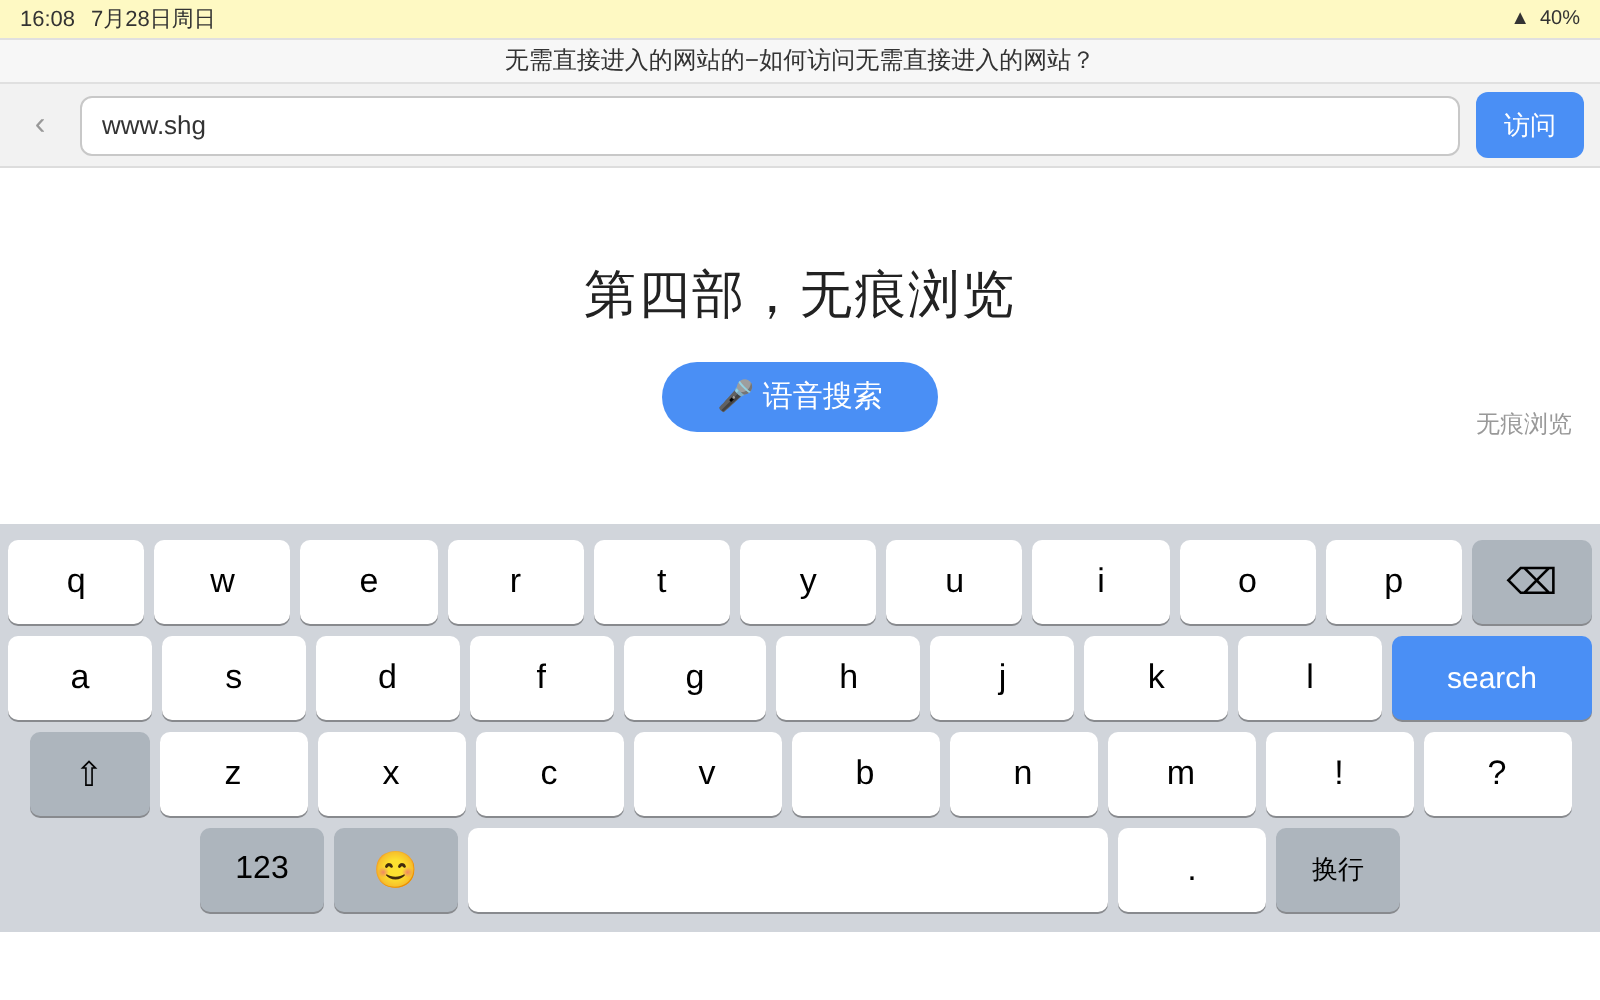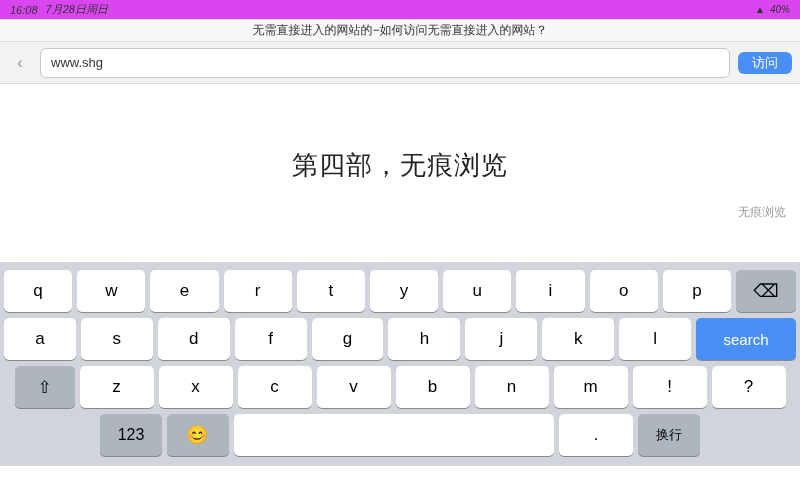--- a/index.html
+++ b/index.html
@@ -7,29 +7,28 @@
       width: 800px;
       height: 500px;
       overflow: hidden;
       font-family: -apple-system, 'PingFang SC', 'Helvetica Neue', Arial, sans-serif;
       background: #fff;
     }
 
     
     #status-bar {
       height: 20px;
-      background: #d946ef;
+      background: #fef9c3;
       display: flex;
       align-items: center;
       justify-content: space-between;
       padding: 0 10px;
       font-size: 11px;
       color: #333;
       border-bottom: 1px solid #e0e0e0;
-      font-style: italic;
     }
     .status-left { display: flex; gap: 8px; align-items: center; }
     .status-right { display: flex; gap: 5px; align-items: center; font-size: 10px; }
 
     
     #browser-bar {
       height: 42px;
       background: #f2f2f2;
       display: flex;
       align-items: center;
@@ -49,21 +48,21 @@
       height: 30px;
       border-radius: 6px;
       border: 1px solid #c8c8c8;
       background: #fff;
       padding: 0 10px;
       font-size: 13px;
       color: #333;
       outline: none;
     }
     #visit-btn {
-      height: 22px;
+      height: 33px;
       padding: 0 14px;
       background: #4a8ff5;
       color: #fff;
       border: none;
       border-radius: 6px;
       font-size: 13px;
       cursor: pointer;
     }
 
     
@@ -201,20 +200,23 @@
   </button>
   <input id="url-bar" type="text" value="www.shg" style="">
   <button id="visit-btn">
     <span>访问</span>
   </button>
 </div>
 
 <div id="main-content">
   <h1 id="page-title">第四部，无痕浏览</h1>
   <div id="toolbar-row">
+    <button id="voice-search-btn">
+      <span>🎤 语音搜索</span>
+    </button>
     <span id="incognito-label">无痕浏览</span>
   </div>
 </div>
 
 <div id="keyboard">
 
   <div class="key-row">
     <div class="key">q</div>
     <div class="key">w</div>
     <div class="key">e</div>

